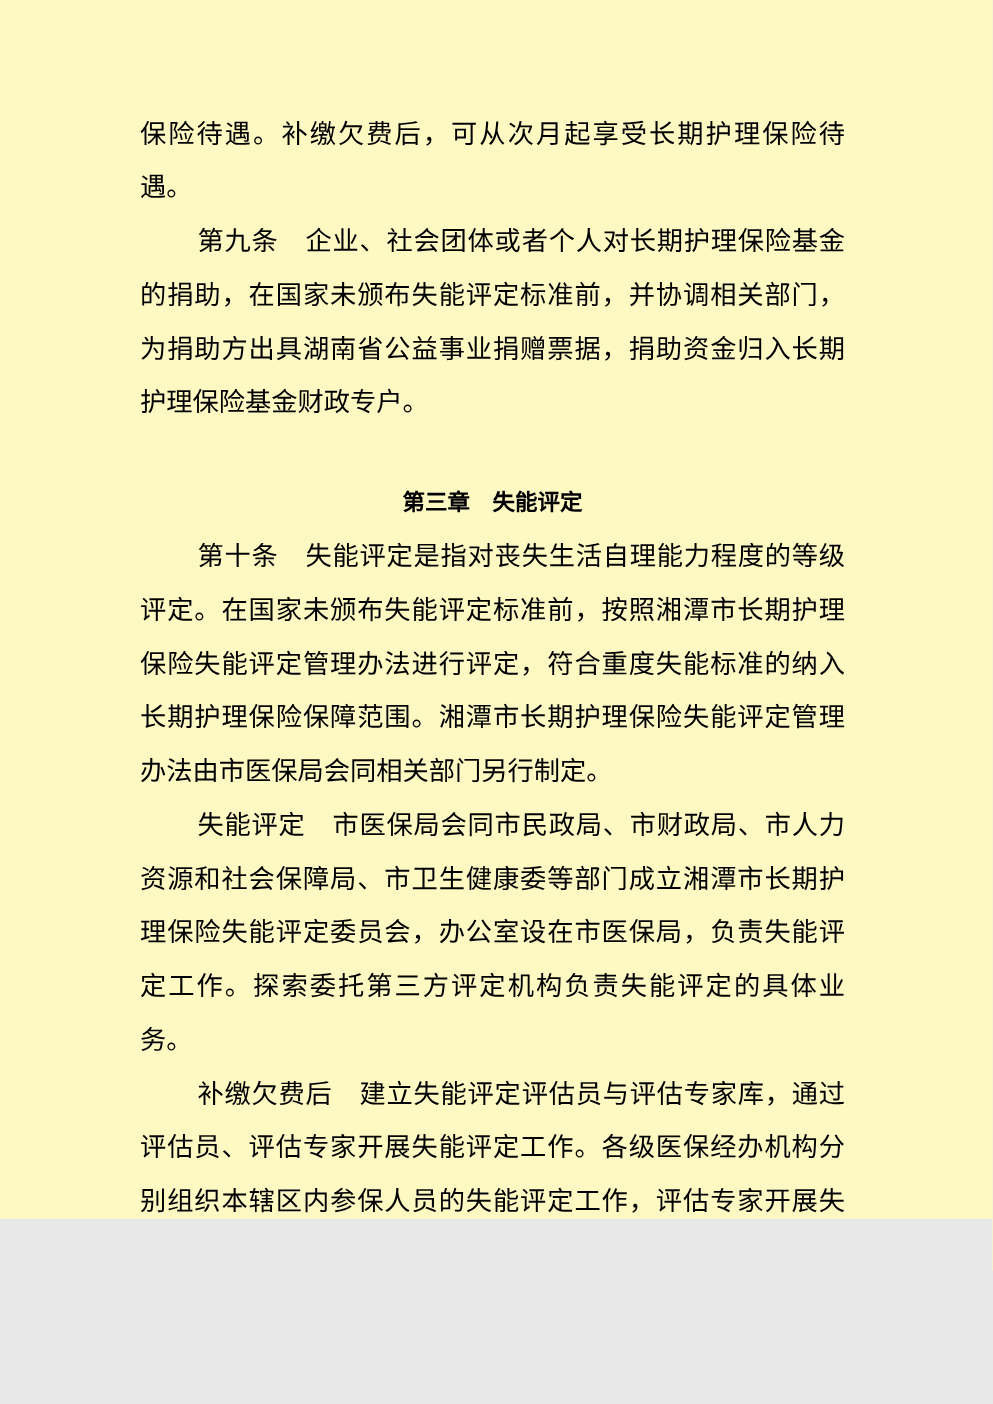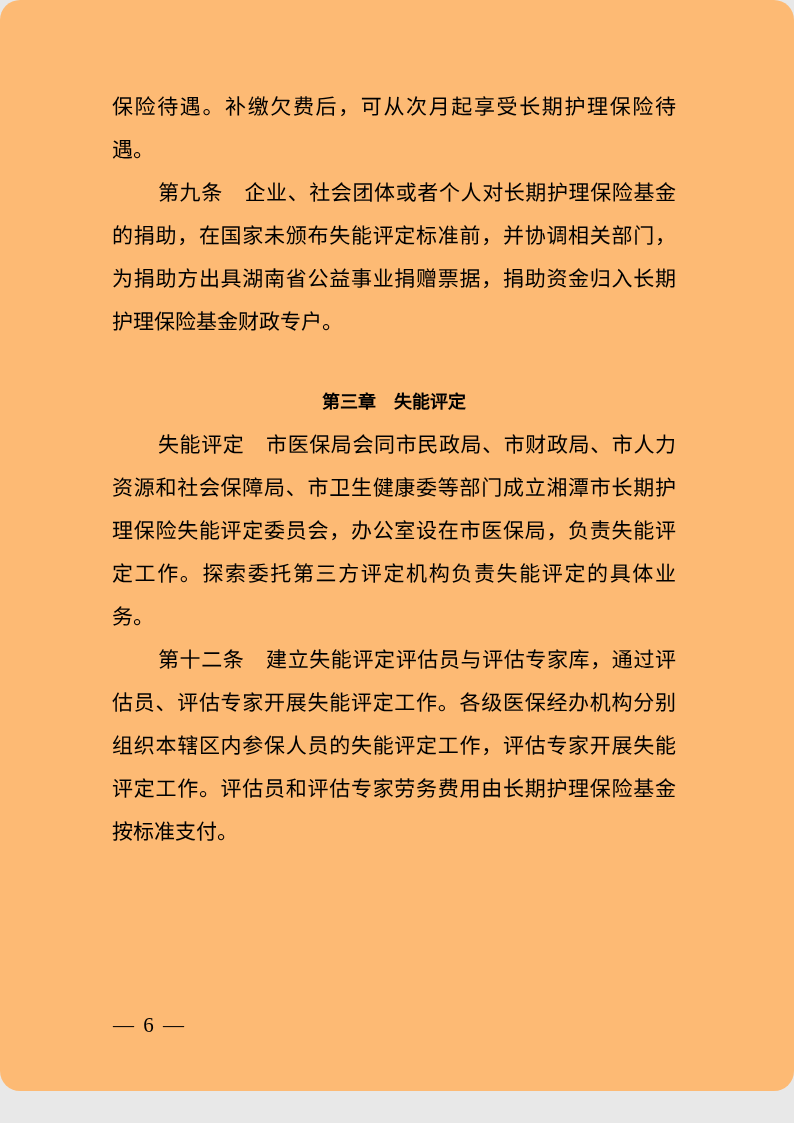--- a/index.html
+++ b/index.html
@@ -3,25 +3,24 @@
 <meta charset="utf-8">
 <style>
   html, body { margin: 0; padding: 0; }
   body {
     width: 794px; height: 1123px;
     background: #e8e8e8;
     font-family: "Liberation Serif", "DejaVu Serif", serif;
   }
   .page {
     position: relative;
-    width: 794px; height: 1091px;
-    background: #fdba74;
+    width: 794px; height: 975px;
+    background: #fef9c3;
     color: #000000;
     overflow: hidden;
-    border-radius: 20px;
   }
   .text-block {
     position: absolute;
     left: 112px; top: 86px;
     width: 564px;
   }
   .para {
     margin: 0;
     font-size: 21px;
     line-height: 43px;
@@ -49,19 +48,20 @@
   }
 </style>
 </head>
 <body>
 
 <div class="page">
   <main class="text-block">
       <p class="para"><span class="run">保险待遇。补缴欠费后，可从次月起享受长期护理保险待遇。</span></p>
       <p class="para indent"><span class="article-no">第九条</span><span class="run">　企业、社会团体或者个人对长期护理保险基金的捐助，在国家未颁布失能评定标准前，并协调相关部门，为捐助方出具湖南省公益事业捐赠票据，捐助资金归入长期护理保险基金财政专户。</span></p>
       <h2 class="chapter-heading">第三章　失能评定</h2>
+      <p class="para indent"><span class="article-no">第十条</span><span class="run">　失能评定是指对丧失生活自理能力程度的等级评定。在国家未颁布失能评定标准前，按照湘潭市长期护理保险失能评定管理办法进行评定，符合重度失能标准的纳入长期护理保险保障范围。湘潭市长期护理保险失能评定管理办法由市医保局会同相关部门另行制定。</span></p>
       <p class="para indent"><span class="article-no">失能评定</span><span class="run">　市医保局会同市民政局、市财政局、市人力资源和社会保障局、市卫生健康委等部门成立湘潭市长期护理保险失能评定委员会，办公室设在市医保局，负责失能评定工作。探索委托第三方评定机构负责失能评定的具体业务。</span></p>
-      <p class="para indent"><span class="article-no">第十二条</span><span class="run">　建立失能评定评估员与评估专家库，通过评估员、评估专家开展失能评定工作。各级医保经办机构分别组织本辖区内参保人员的失能评定工作，评估专家开展失能评定工作。评估员和评估专家劳务费用由长期护理保险基金按标准支付。</span></p>
+      <p class="para indent"><span class="article-no">补缴欠费后</span><span class="run">　建立失能评定评估员与评估专家库，通过评估员、评估专家开展失能评定工作。各级医保经办机构分别组织本辖区内参保人员的失能评定工作，评估专家开展失能评定工作。评估员和评估专家劳务费用由长期护理保险基金按标准支付。</span></p>
     </main>
   <footer class="page-footer">
     <span>— 6 —</span>
   </footer>
 </div>
 
 </body></html>

